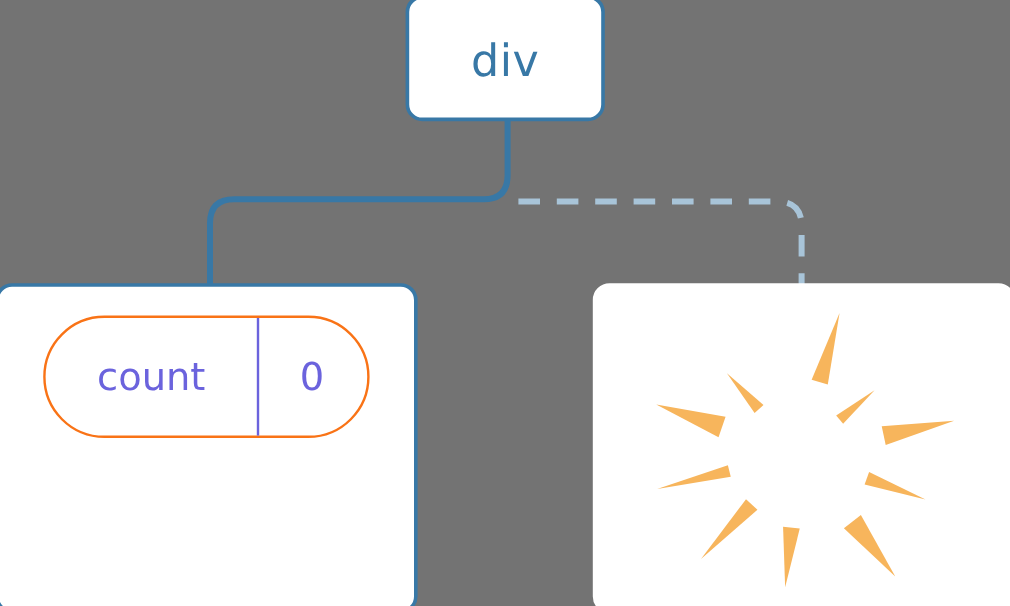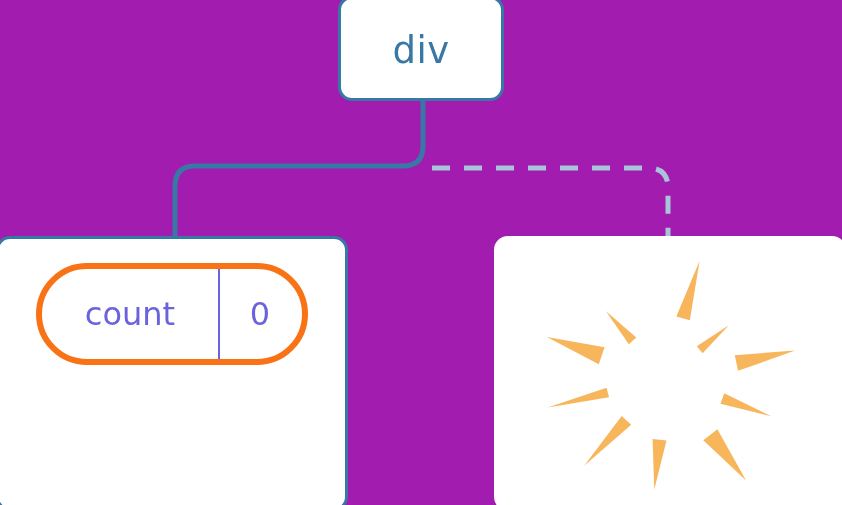--- a/index.html
+++ b/index.html
@@ -7,21 +7,21 @@
     padding: 0;
   }
   body {
     font-family: "DejaVu Sans", sans-serif;
   }
   #stage {
     position: relative;
     width: 842px;
     height: 505px;
     overflow: hidden;
-    background: #a21caf;
+    background: #737373;
   }
   #wires {
     position: absolute;
     left: 0;
     top: 0;
     width: 842px;
     height: 505px;
   }
   .card {
     position: absolute;
@@ -60,21 +60,21 @@
     color: #3878a6;
     margin-top: 48px;
     line-height: 1;
     letter-spacing: 0.3px;
   }
   .state-pill {
     position: relative;
     margin-top: 24px;
     width: 272px;
     height: 102px;
-    border: 6px solid #f97316;
+    border: 2px solid #f97316;
     border-radius: 51px;
     box-sizing: border-box;
     display: flex;
     align-items: stretch;
   }
   .pill-key, .pill-val {
     display: flex;
     align-items: center;
     justify-content: center;
     color: #6b63dd;

